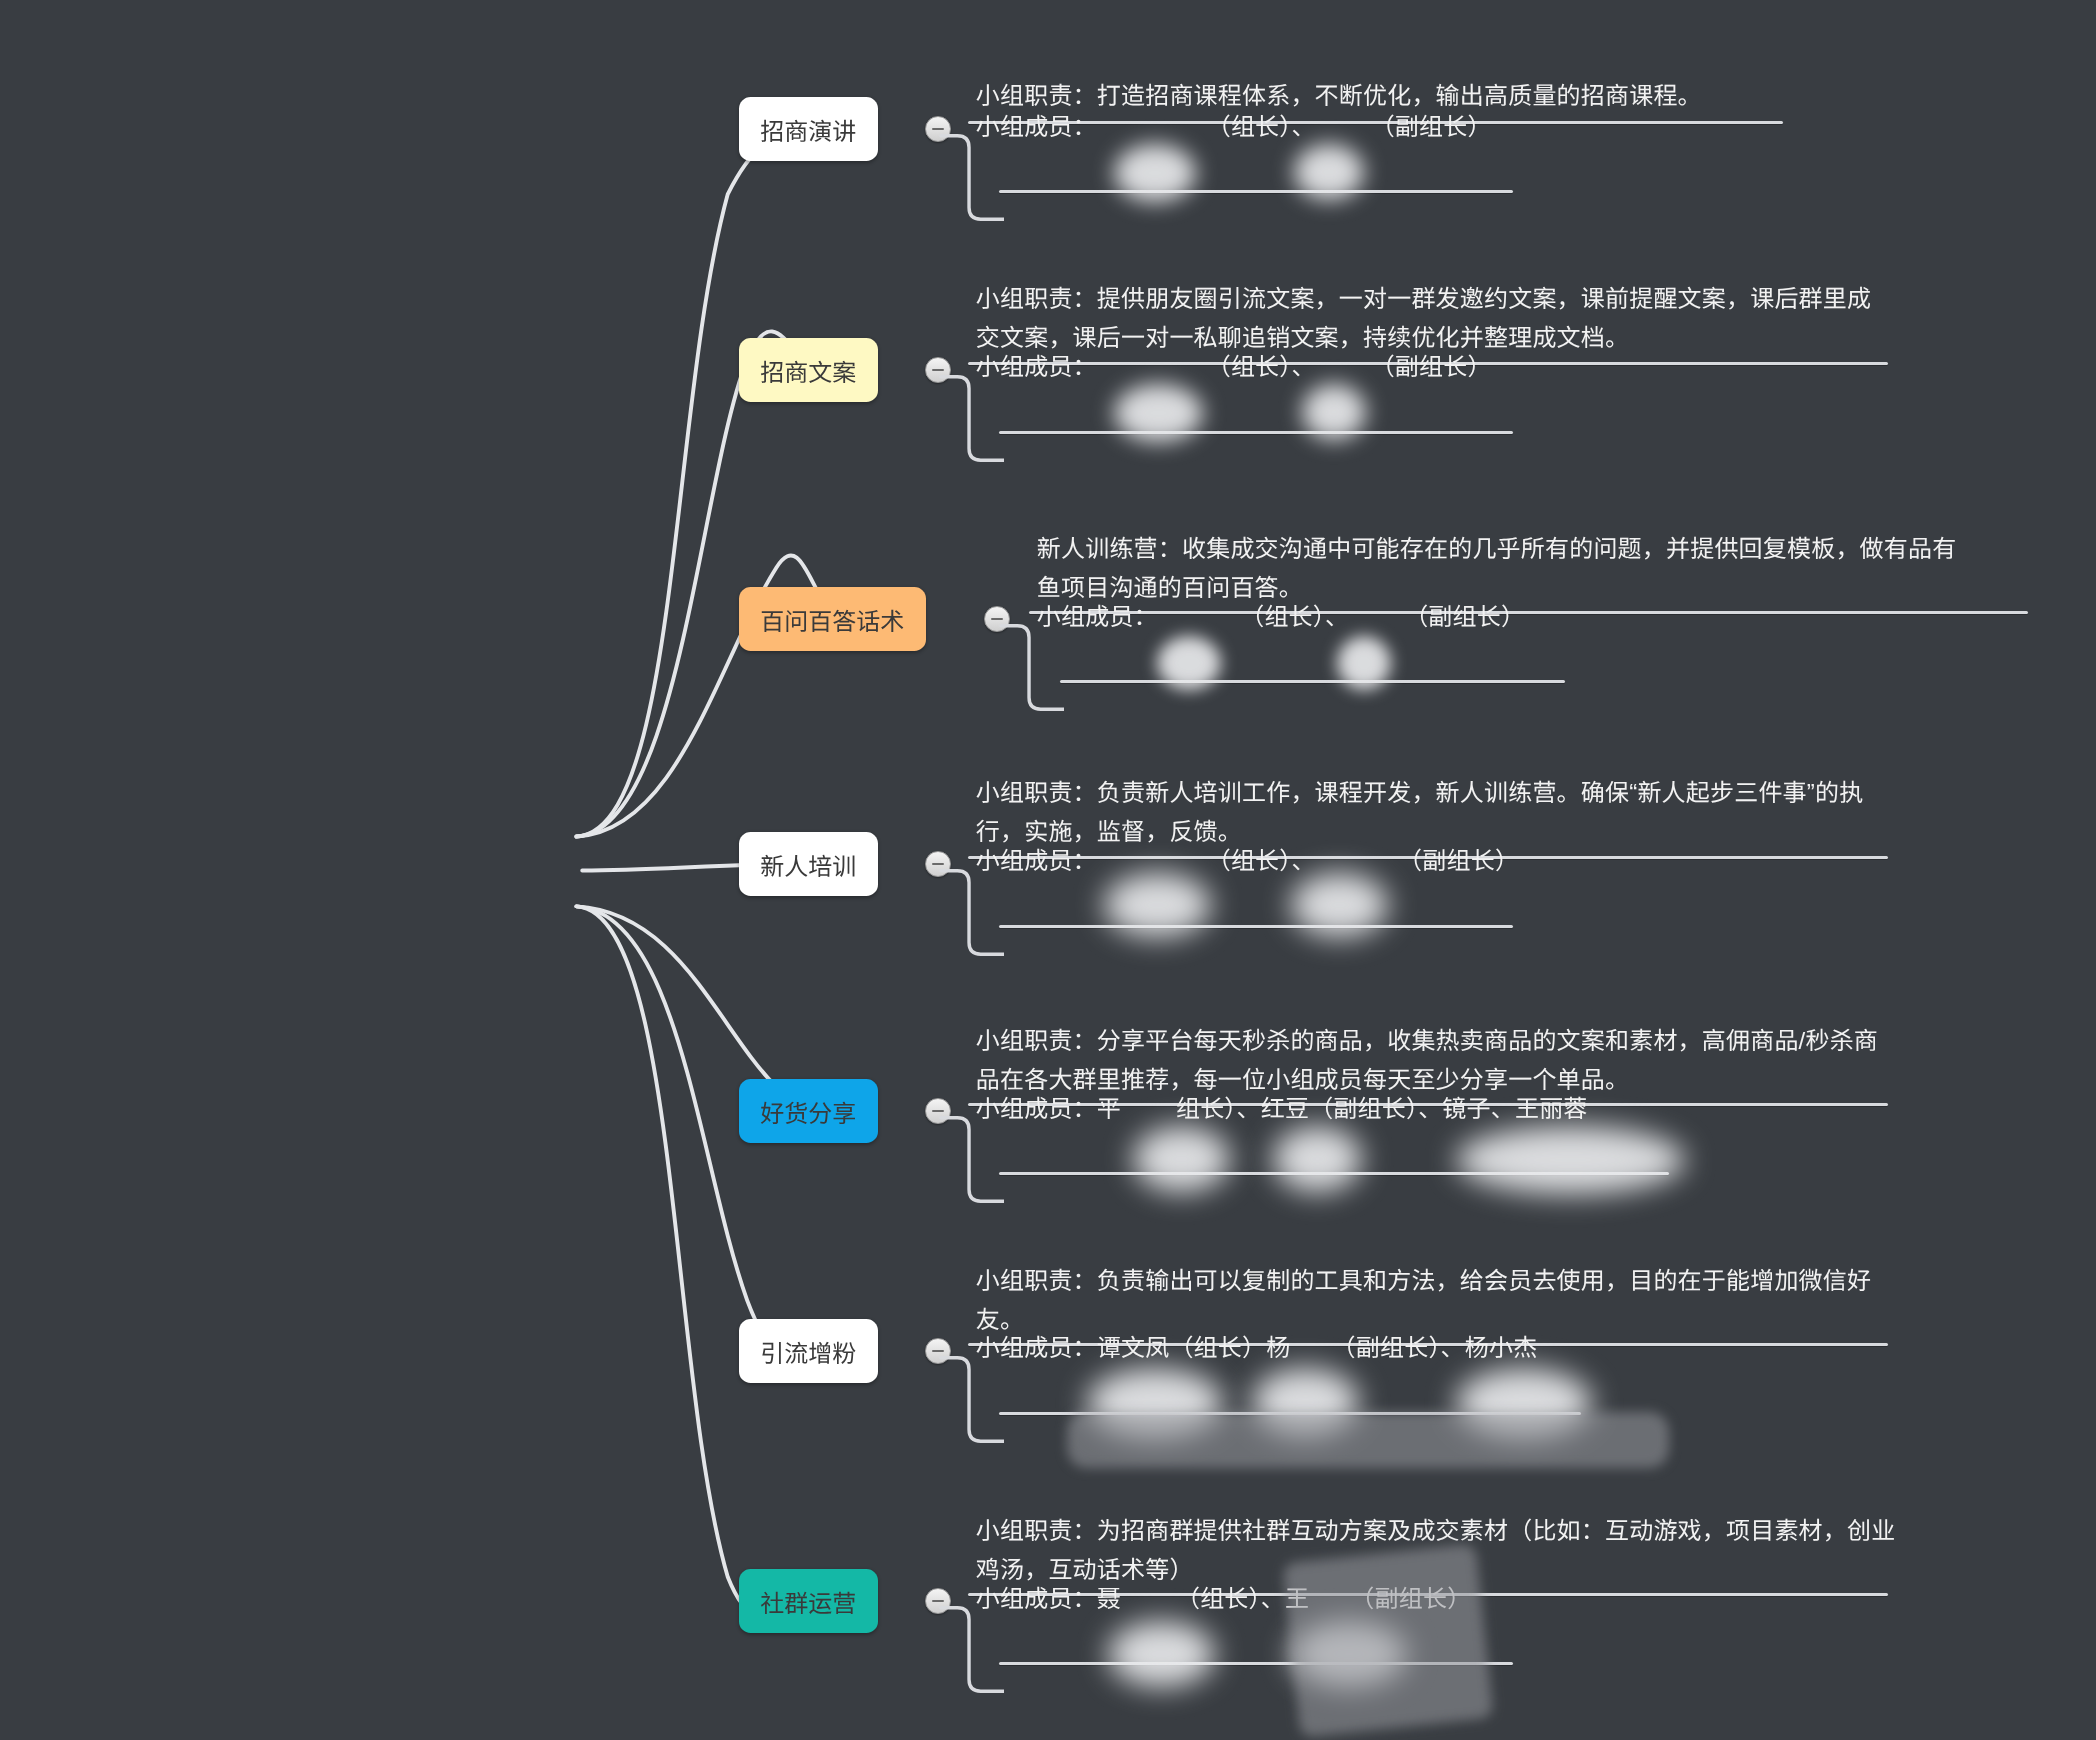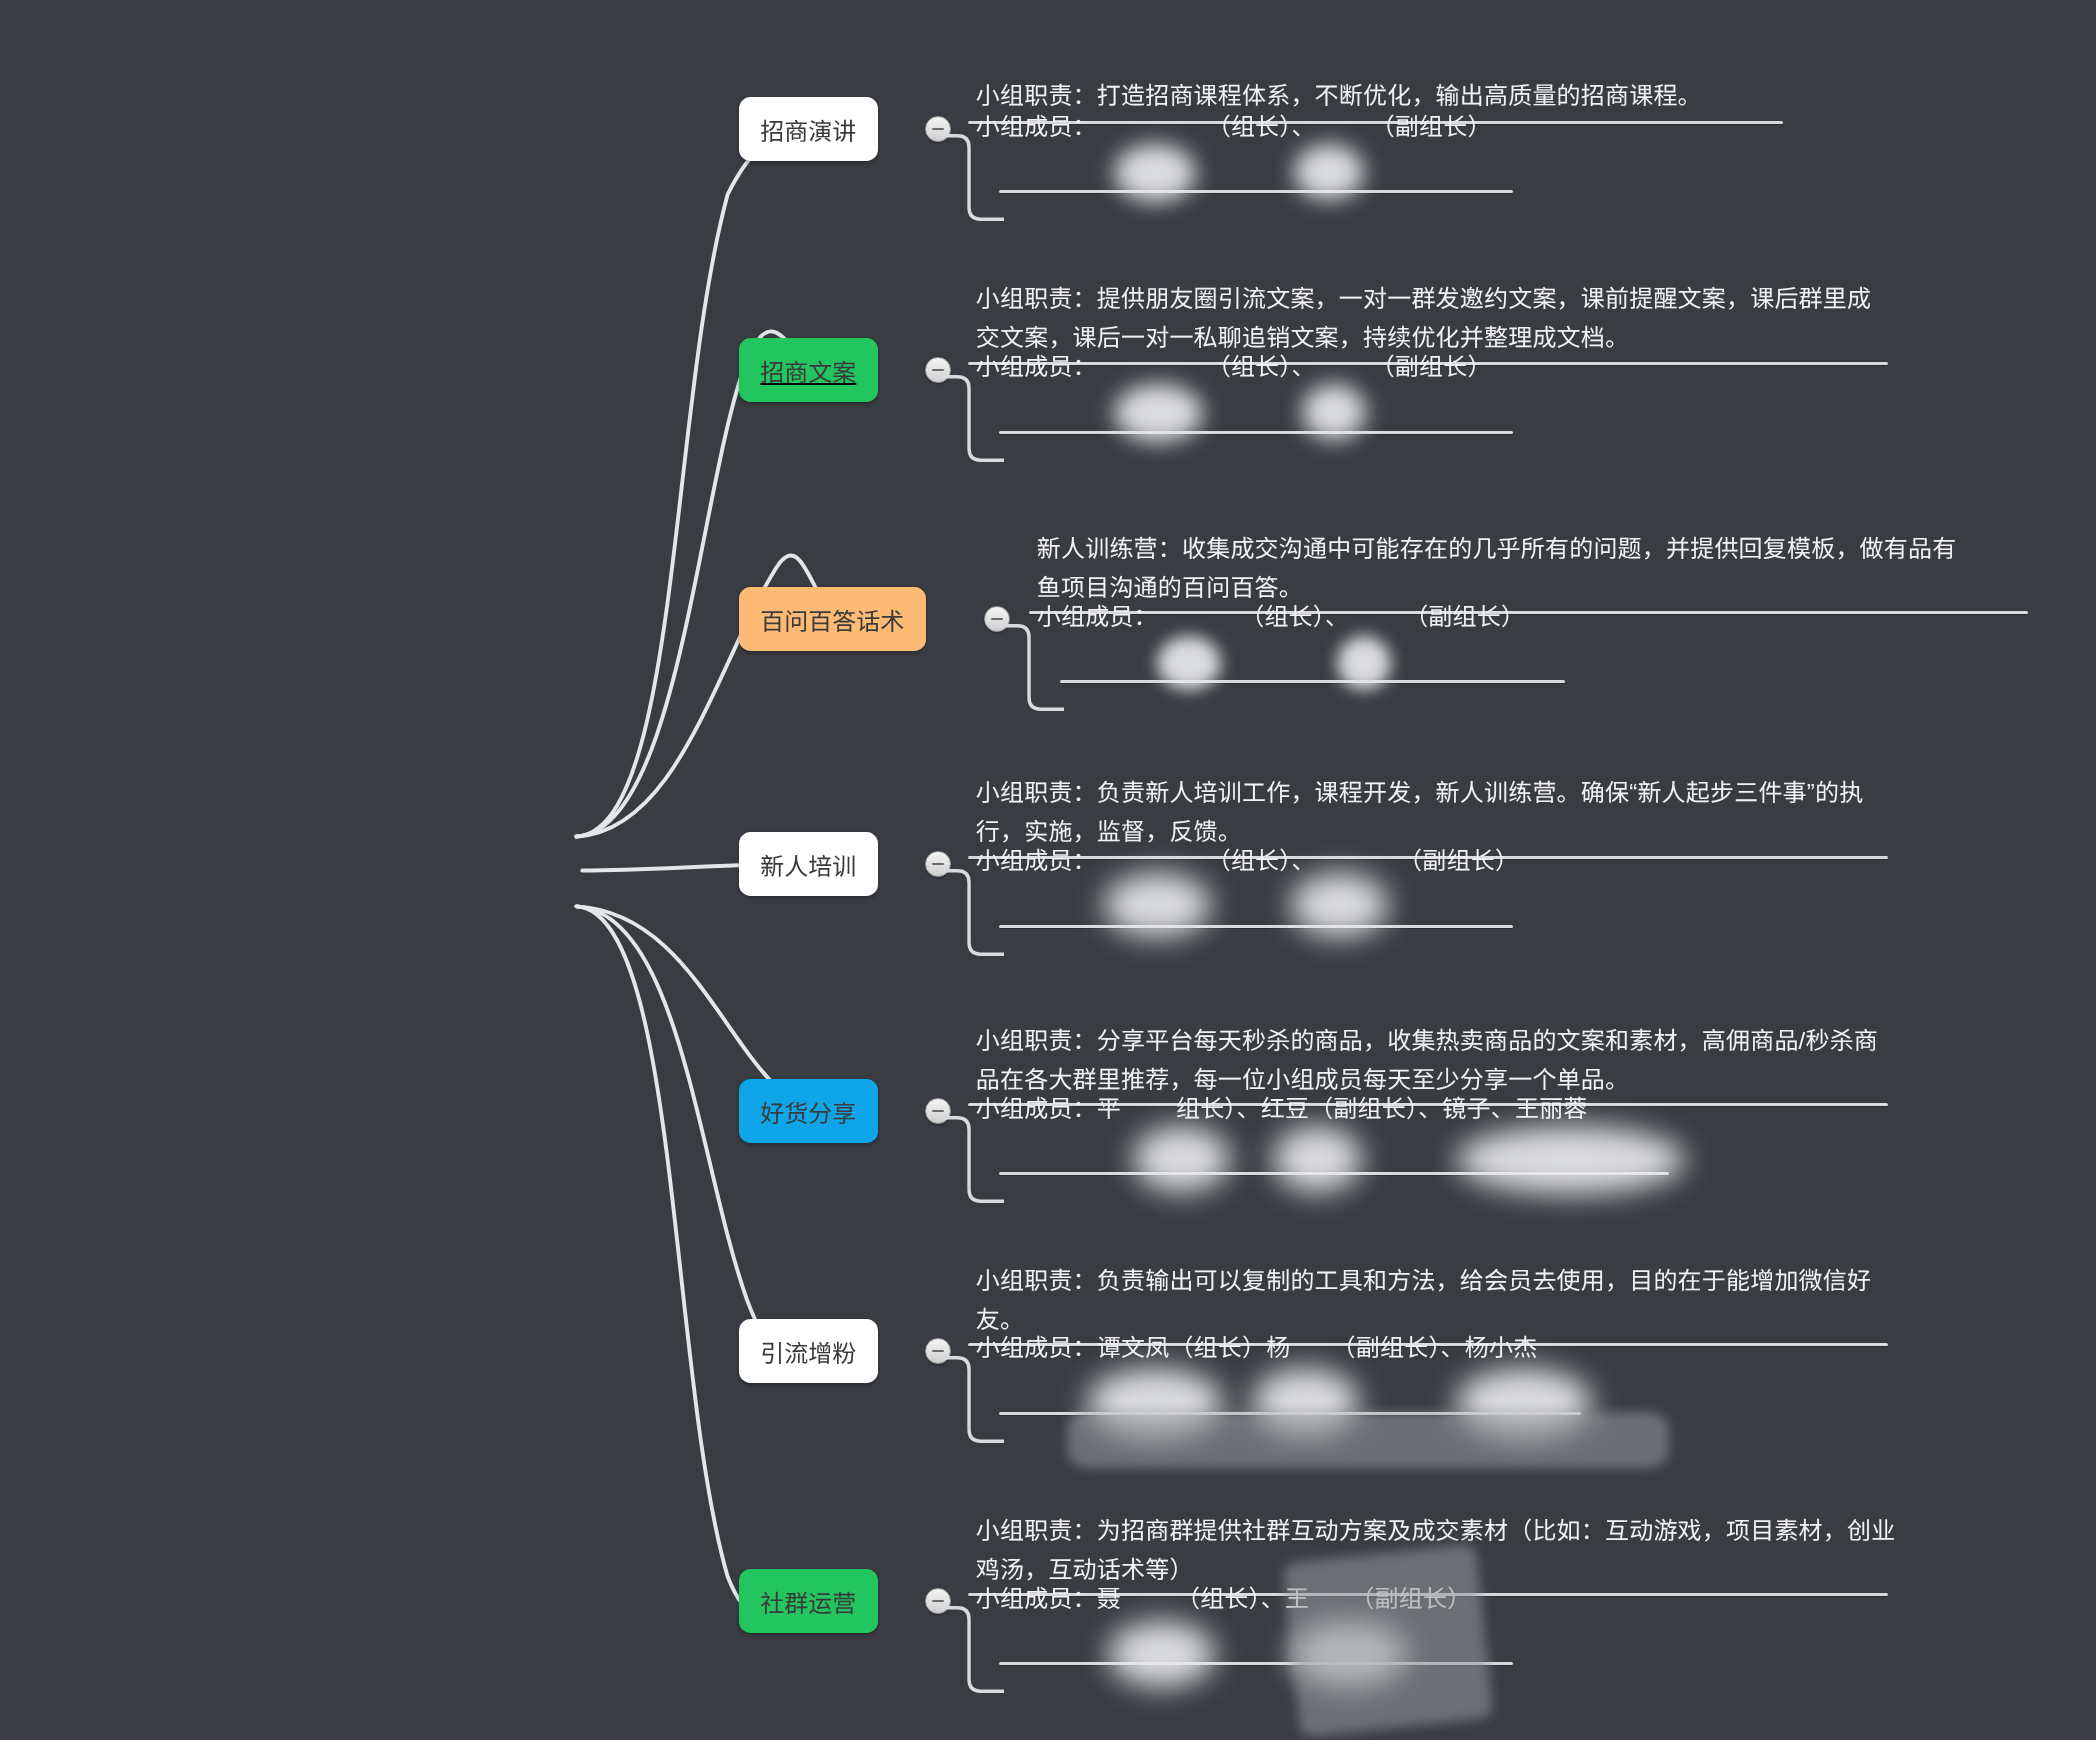--- a/index.html
+++ b/index.html
@@ -173,21 +173,21 @@
     <div class="sub" style="left:970px; top:107px; width:660px;">
       <div class="sub-text" style="color: rgb(242, 242, 242);">小组成员：                （组长）、        （副组长）</div>
     </div>
     <div class="sub-rule" style="left: 999px; top: 190px; width: 514px; background: rgb(216, 218, 222);"></div>
 
     <div class="redact" style="left:1114px; top:144px; width:82px; height:58px;"></div>
     <div class="redact" style="left:1294px; top:144px; width:70px; height:56px;"></div>
   </div>
 
   <div class="branch">
-    <div class="branch-node" style="left: 739px; top: 338px; background: #22c55e; text-decoration: underline;">
+    <div class="branch-node" style="left: 739px; top: 338px; background: #fef9c3;">
       <span class="branch-label" style="color: rgb(58, 58, 58);">招商文案</span>
     </div>
     <div class="toggle" style="left:925px; top:357px;">
       <span class="bar"></span>
     </div>
 
     <svg class="bracket" style="left:936px; top:365px; width:68px; height:107px;" viewBox="0 0 70 110">
       <path d="M5,12 H22 Q34,12 34,24 V86 Q34,98 46,98 H70" fill="none" stroke="#d8dade" stroke-width="3.5" stroke-linecap="round"></path>
     </svg>
 
@@ -306,21 +306,21 @@
     </div>
     <div class="sub-rule" style="left: 999px; top: 1412px; width: 582px; background: rgb(216, 218, 222);"></div>
 
     <div class="redact lg" style="left:1087px; top:1368px; width:136px; height:70px;"></div>
     <div class="redact lg" style="left:1252px; top:1368px; width:107px; height:68px;"></div>
     <div class="redact lg" style="left:1456px; top:1368px; width:136px; height:70px;"></div>
     <div class="smudge" style="left:1067px; top:1412px; width:602px; height:56px; border-radius:19.4px;"></div>
   </div>
 
   <div class="branch">
-    <div class="branch-node" style="left: 739px; top: 1569px; background: #22c55e;">
+    <div class="branch-node" style="left: 739px; top: 1569px; background: #14b8a6;">
       <span class="branch-label" style="color: rgb(58, 58, 58);">社群运营</span>
     </div>
     <div class="toggle" style="left:925px; top:1588px;">
       <span class="bar"></span>
     </div>
 
     <svg class="bracket" style="left:936px; top:1596px; width:68px; height:107px;" viewBox="0 0 70 110">
       <path d="M5,12 H22 Q34,12 34,24 V86 Q34,98 46,98 H70" fill="none" stroke="#d8dade" stroke-width="3.5" stroke-linecap="round"></path>
     </svg>
 

